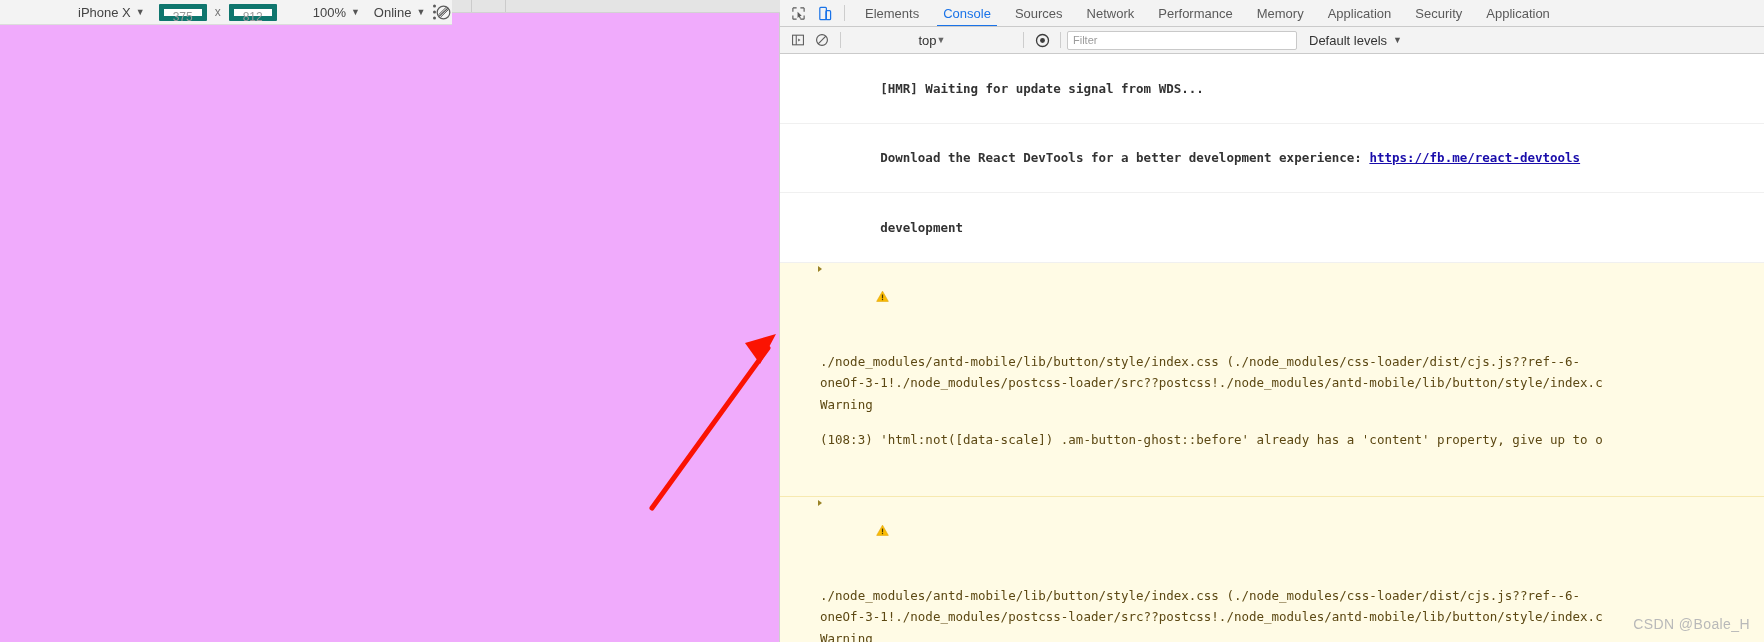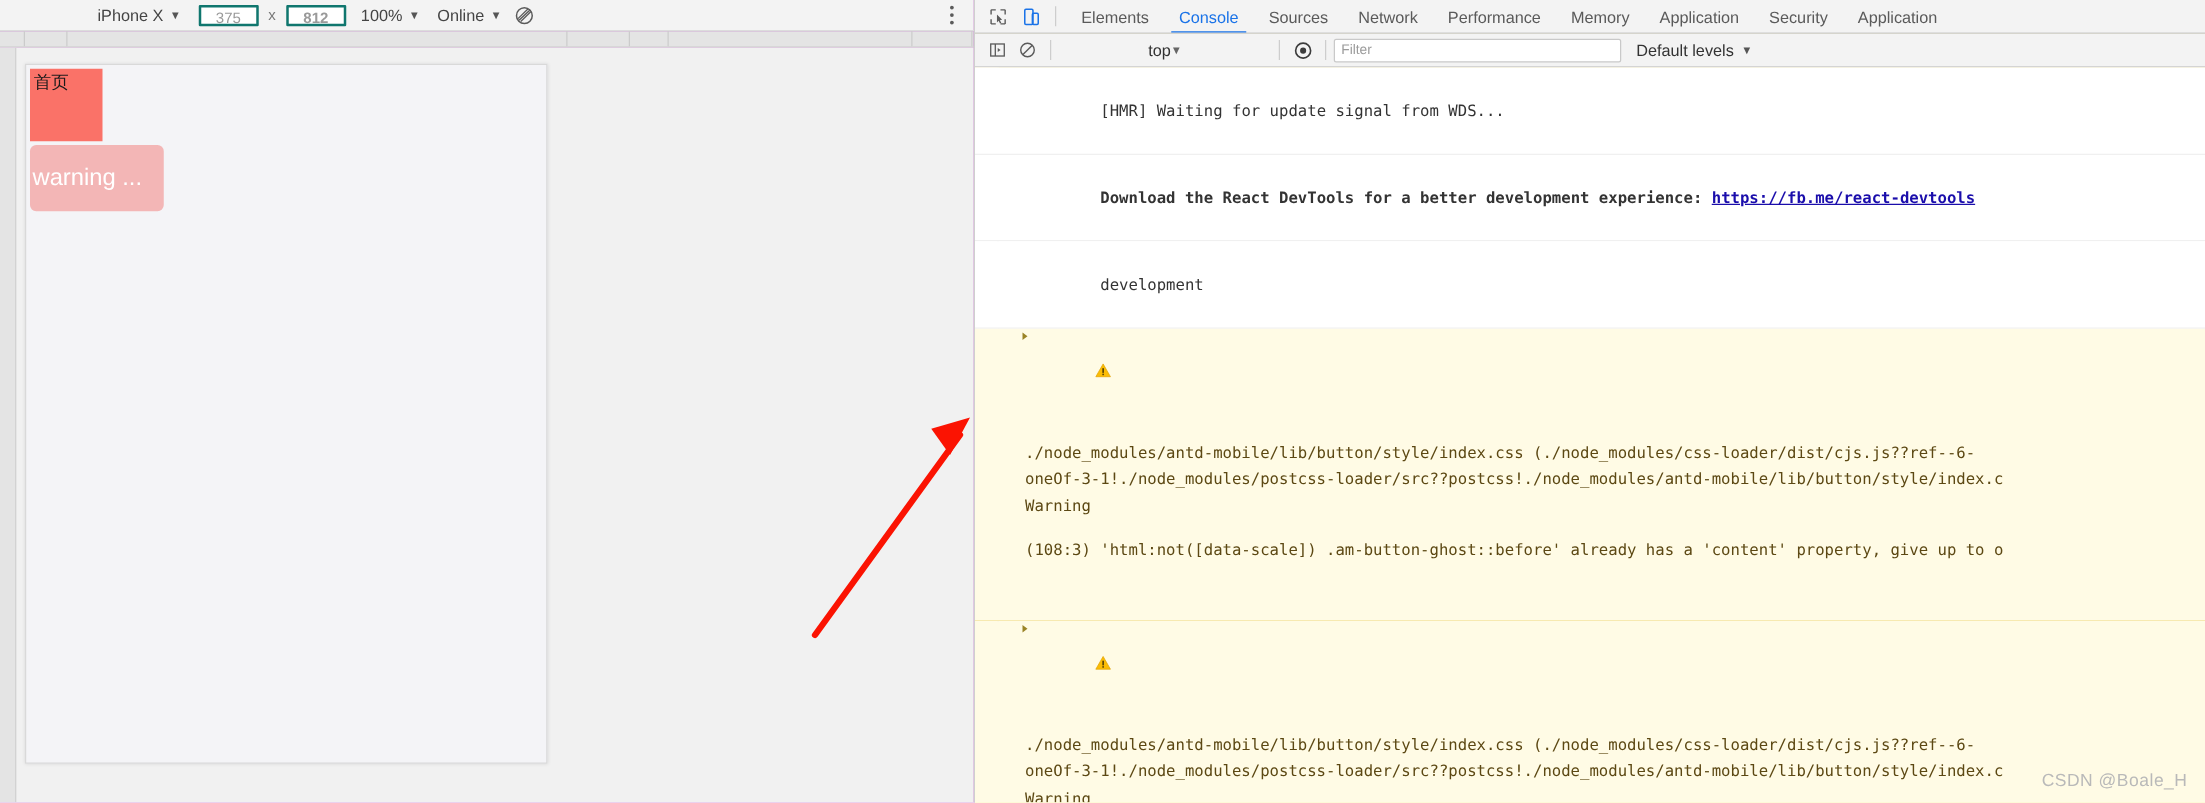--- a/index.html
+++ b/index.html
@@ -10,24 +10,24 @@
     font-size:13px;
     color:#333;
     -webkit-font-smoothing:antialiased;
   }
   .app{position:relative;width:1764px;height:642px;display:flex;}
 
   
   .device-pane{
     position:relative;
     width:780px;height:642px;
-    background:#a21caf;
+    background:#f0abfc;
     border-right:1px solid #cfcfcf;
     box-sizing:border-box;
-    display:flex;flex-direction:column;
+    display:flex;flex-direction:row;
   }
   .device-toolbar{
     height:25px;
     background:#f3f3f3;
     border-bottom:1px solid #dcdcdc;
     display:flex;align-items:center;
     padding-left:0px;
     box-sizing:border-box;
     position:relative;
     flex:none;
@@ -36,21 +36,21 @@
   .dt-item{
     display:flex;align-items:center;
     font-size:13px;color:#444;
     margin-right:14px;
     white-space:nowrap;
     cursor:default;
   }
   .dt-caret{font-size:9px;margin-left:5px;color:#555;position:relative;top:0px;}
   .dim-box{
     width:48px;height:17px;
-    border:2px solid #0f766e;
+    border:5px solid #0f766e;
     background:#ffffff;
     color:#9a9a9a;
     font-size:12px;
     text-align:center;
     line-height:17px;
     border-radius:1px;
     box-sizing:border-box;
   }
   .dim-x{margin:0 8px;color:#777;font-size:12px;}
   .no-throttle-icon{
@@ -208,21 +208,21 @@
     background:#ffffff;border-right:1px solid #e6e6e6;
   }
   .msg{
     position:relative;
     padding:2px 0 2px 40px;
     border-bottom:1px solid #f0f0f0;
     white-space:pre;
     box-sizing:border-box;
     color:#333;
   }
-  .msg.plain{background:#ffffff;}
+  .msg.plain{background:#ffffff;font-weight:bold;}
   .msg.warn{
     background:#fffbe5;
     border-bottom:1px solid #f7e9b0;
     color:#5c4813;
   }
   .msg.warn .wicon{
     position:absolute;left:21px;top:4px;
     width:13px;height:13px;
   }
   .msg.warn .twisty{
@@ -262,21 +262,21 @@
     <div class="device-toolbar">
       <div class="dt-spacer"></div>
 
       <div class="dt-item">
         <span>iPhone X</span>
         <span class="dt-caret">▼</span>
       </div>
 
       <div class="dim-box">375</div>
       <span class="dim-x">x</span>
-      <div class="dim-box" style="margin-right:12px;font-weight:bold;">812</div>
+      <div class="dim-box" style="margin-right:36px;">812</div>
 
       <div class="dt-item">
         <span>100%</span>
         <span class="dt-caret">▼</span>
       </div>
 
       <div class="dt-item" style="margin-right:4px;">
         <span>Online</span>
         <span class="dt-caret">▼</span>
       </div>

